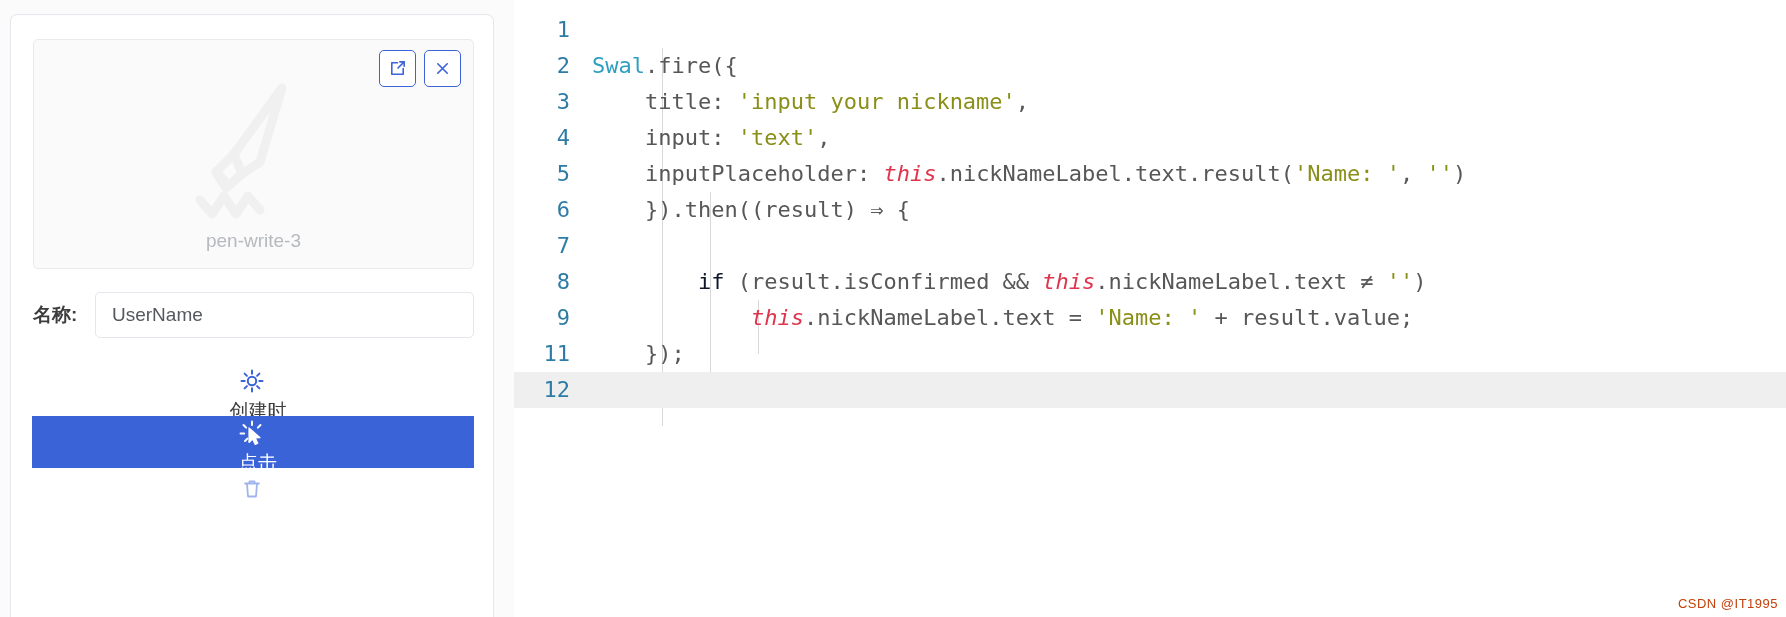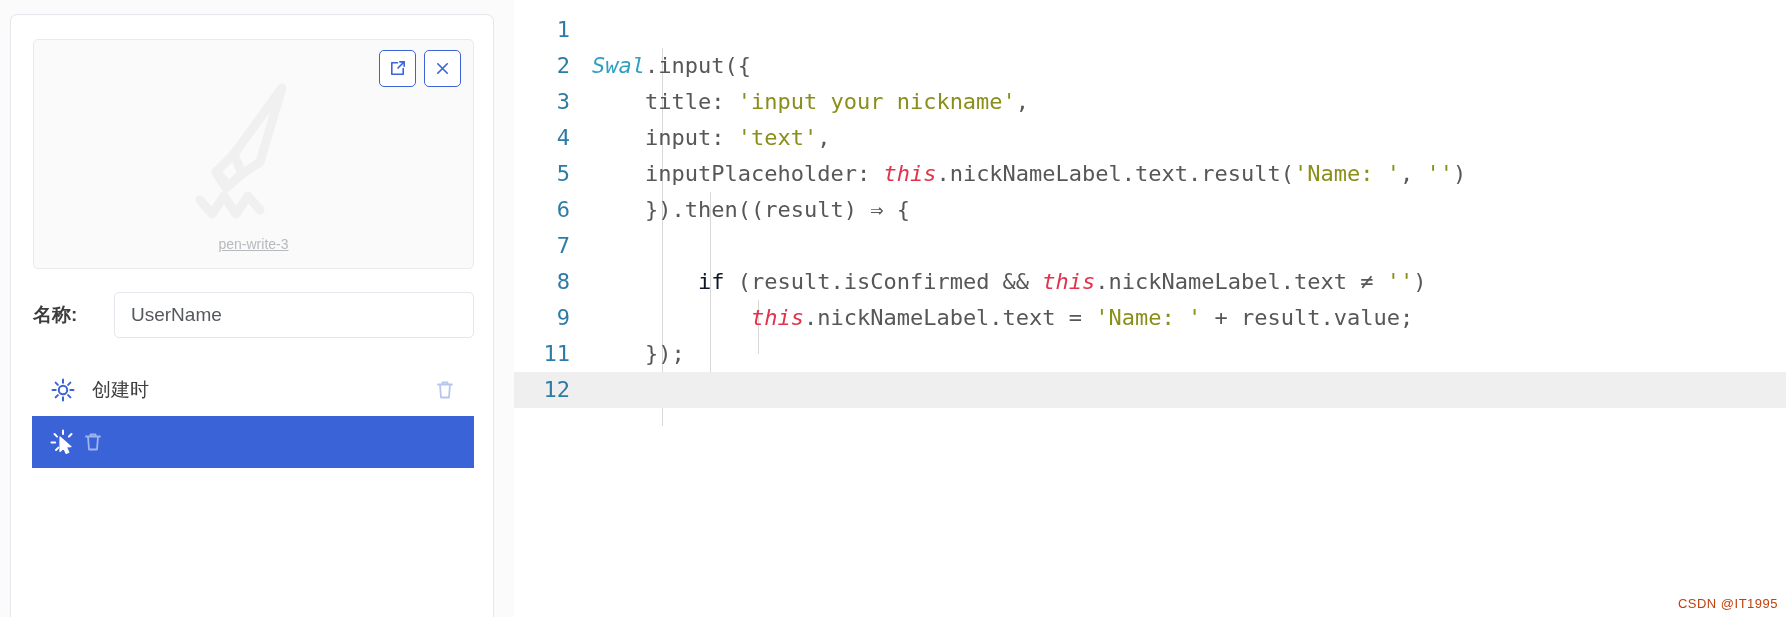--- a/index.html
+++ b/index.html
@@ -62,24 +62,23 @@
     width: 180px;
     height: 170px;
     opacity: 1;
   }
   .preview-caption {
     position: absolute;
     left: 0;
     right: 0;
     bottom: 16px;
     text-align: center;
-    font-size: 14px;
+    font-size: 19px;
     color: #b6b9be;
     font-family: "Liberation Sans", sans-serif;
-    text-decoration: underline;
   }
   .preview-actions {
     position: absolute;
     top: 10px;
     right: 12px;
     display: flex;
     gap: 8px;
   }
   .icon-btn {
     width: 37px;
@@ -96,21 +95,20 @@
   .icon-btn svg { display: block; }
 
   .name-row {
     position: absolute;
     left: 22px;
     top: 277px;
     width: 441px;
     height: 46px;
     display: flex;
     align-items: center;
-    gap: 19px;
   }
   .name-label {
     font-size: 19px;
     font-weight: bold;
     color: #3d3d3f;
     width: 62px;
     flex: 0 0 62px;
     font-family: "Liberation Sans", sans-serif;
   }
   .name-input {
@@ -135,20 +133,21 @@
     width: 442px;
   }
   .event-item {
     height: 52px;
     display: flex;
     align-items: center;
     padding: 0 16px 0 14px;
     box-sizing: border-box;
     cursor: pointer;
     position: relative;
+    flex-direction: column;
   }
   .event-item.selected {
     background: #3b63d8;
   }
   .event-icon {
     width: 34px;
     flex: 0 0 34px;
     display: flex;
     align-items: center;
     justify-content: center;
@@ -223,21 +222,21 @@
   }
   .guide {
     position: absolute;
     width: 1px;
     background: #d8d8d8;
     top: 0;
     bottom: 0;
   }
   
   .t-plain  { color: #575757; }
-  .t-cls    { color: #2e9fbf; font-style: italic; }
+  .t-cls    { color: #2e9fbf; }
   .t-str    { color: #8a8f19; }
   .t-kw     { color: #0f172a; }
   .t-this   { color: #e0344d; font-style: italic; }
   .watermark {
     position: absolute;
     right: 8px;
     bottom: 6px;
     font-size: 13px;
     color: #c2410c;
     font-family: "Liberation Sans", sans-serif;
@@ -317,20 +316,21 @@
               <g stroke="#ffffff" stroke-width="2" stroke-linecap="round" fill="none">
                 <path d="M14 2.5 v3.6"></path>
                 <path d="M5.5 6 l2.6 2.6"></path>
                 <path d="M22.5 6 l-2.6 2.6"></path>
                 <path d="M2.5 14.5 h3.6"></path>
                 <path d="M7.0 22.0 l2.4 -2.4"></path>
               </g>
               <path d="M11 9 L11 23.5 L14.6 20 L17.2 25.5 L19.8 24.2 L17.3 19 L22 18.6 Z" fill="#ffffff" stroke="#ffffff" stroke-width="1.2" stroke-linejoin="round"></path>
             </svg>
           </span>
+          <span class="event-label">点击</span>
           <span class="trash-btn">
             <svg width="22" height="22" viewBox="0 0 22 22">
               <path d="M4 5.5 h14" stroke="#9fb4ec" stroke-width="1.8" stroke-linecap="round" fill="none"></path>
               <path d="M8.5 5.5 v-2 h5 v2" stroke="#9fb4ec" stroke-width="1.8" stroke-linejoin="round" fill="none"></path>
               <path d="M6 5.5 l1 13 h8 l1 -13" stroke="#9fb4ec" stroke-width="1.8" stroke-linejoin="round" fill="none"></path>
             </svg>
           </span>
         </div>
 
       </div>
@@ -346,21 +346,21 @@
         <div class="guide" style="left:166px; top:288px; height:54px;"></div>
       </div>
 
       <div class="code-line">
         <span class="gutter">1</span>
         <span class="code-text"></span>
       </div>
 
       <div class="code-line">
         <span class="gutter">2</span>
-        <span class="code-text"><span class="t-cls">Swal</span><span class="t-plain">.input({</span></span>
+        <span class="code-text"><span class="t-cls">Swal</span><span class="t-plain">.fire({</span></span>
       </div>
 
       <div class="code-line">
         <span class="gutter">3</span>
         <span class="code-text"><span class="t-plain">    title: </span><span class="t-str">'input your nickname'</span><span class="t-plain">,</span></span>
       </div>
 
       <div class="code-line">
         <span class="gutter">4</span>
         <span class="code-text"><span class="t-plain">    input: </span><span class="t-str">'text'</span><span class="t-plain">,</span></span>

